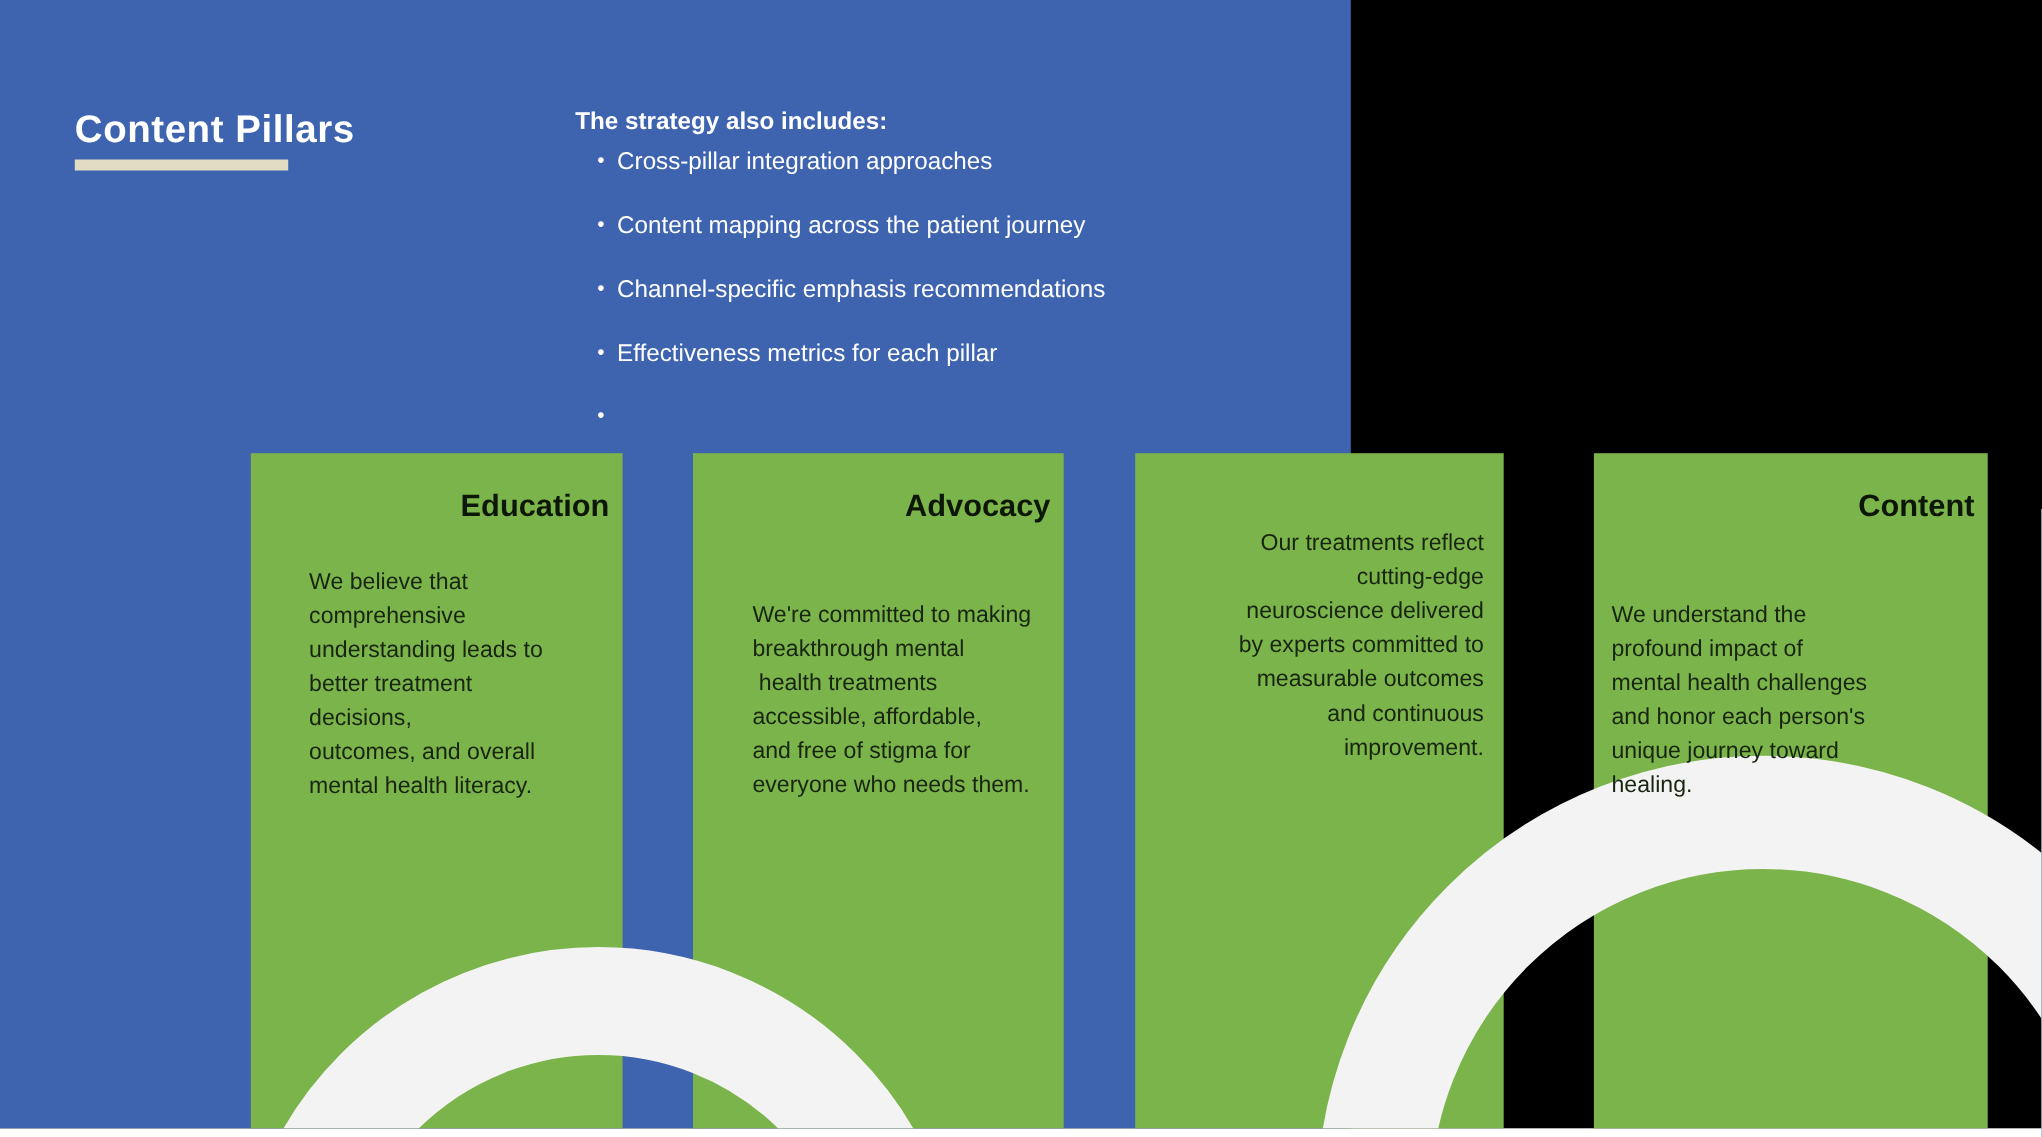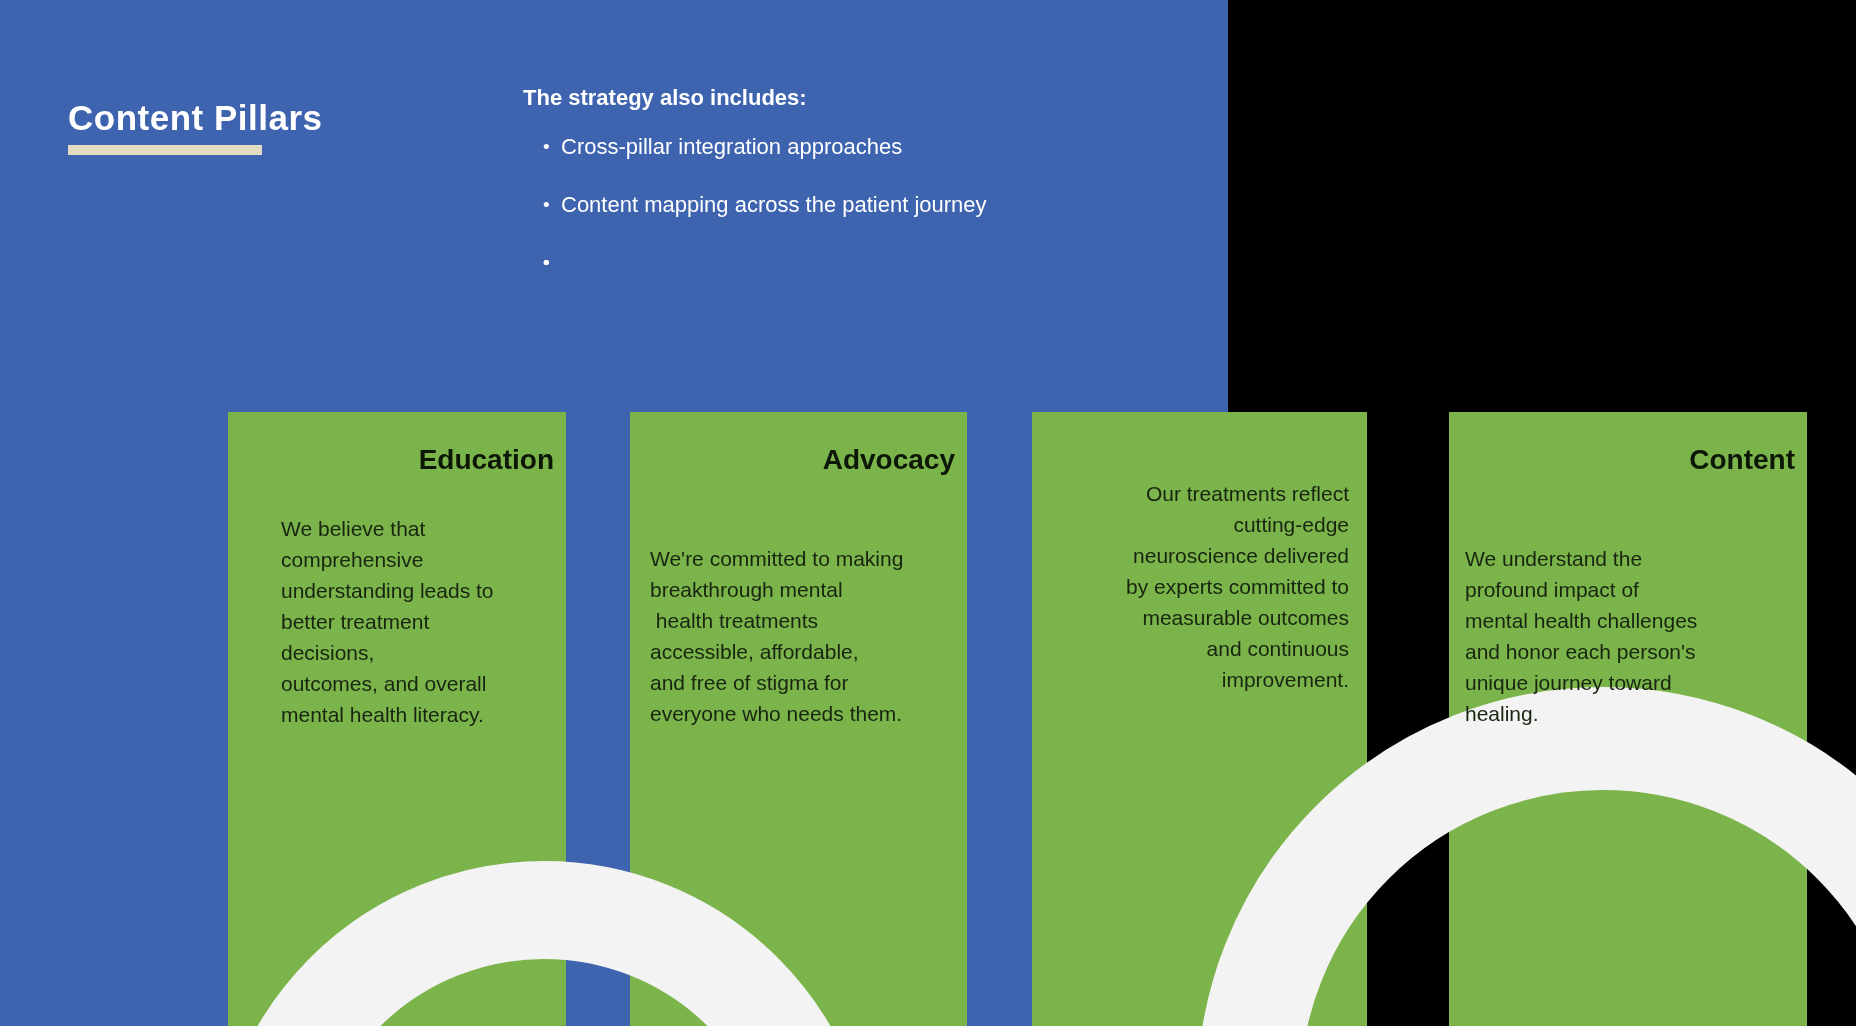--- a/index.html
+++ b/index.html
@@ -34,21 +34,21 @@
   }
   .title-underline {
     position: absolute;
     left: 68px; top: 145px;
     width: 194px; height: 10px;
     background: #e1dcc2;
   }
   
   .strategy-heading {
     position: absolute;
-    left: 523px; top: 84px;
+    left: 523px; top: 96px;
     font-size: 22px;
     font-weight: bold;
     color: #ffffff;
     line-height: 28px;
   }
   .strategy-list {
     position: absolute;
     left: 545px; top: 132px;
     margin: 0; padding: 0;
     list-style: none;
@@ -92,21 +92,21 @@
   .card .card-body {
     position: relative;
     z-index: 2;
     margin-top: 66px;
     font-size: 21px;
     line-height: 31px;
     color: #182510;
     white-space: pre-wrap;
   }
   .card-1 .card-body { padding: 0 18px 0 53px; margin-top: 36px; }
-  .card-2 .card-body { padding: 0 18px 0 20px; }
+  .card-2 .card-body { padding: 0 18px 0 54px; }
   .card-3 .card-body { padding: 0 18px 0 45px; text-align: right; }
   .card-4 .card-body { padding: 0 18px 0 16px; }
   
   .ring {
     position: absolute;
     border-radius: 50%;
     border-style: solid;
     border-color: #f3f3f3;
     background: transparent;
     z-index: 1;
@@ -131,22 +131,22 @@
   <div class="blue-panel"></div>
 
   <h1 class="page-title">Content Pillars</h1>
   <div class="title-underline"></div>
 
   <div class="strategy-heading">The strategy also includes:</div>
 
   <ul class="strategy-list">
     <li><span class="bullet-dot">•</span><span>Cross-pillar integration approaches</span></li>
     <li><span class="bullet-dot">•</span><span>Content mapping across the patient journey</span></li>
-    <li><span class="bullet-dot">•</span></li>
-    <li><span class="bullet-dot">•</span></li>
+    <li><span class="bullet-dot">•</span><span>Channel-specific emphasis recommendations</span></li>
+    <li><span class="bullet-dot">•</span><span>Effectiveness metrics for each pillar</span></li>
     <li><span class="bullet-dot">•</span></li>
   </ul>
 
   <div class="card card-1">
     <h3>Education</h3>
     <div class="card-body">We believe that
 comprehensive
 understanding leads to
 better treatment
 decisions,

